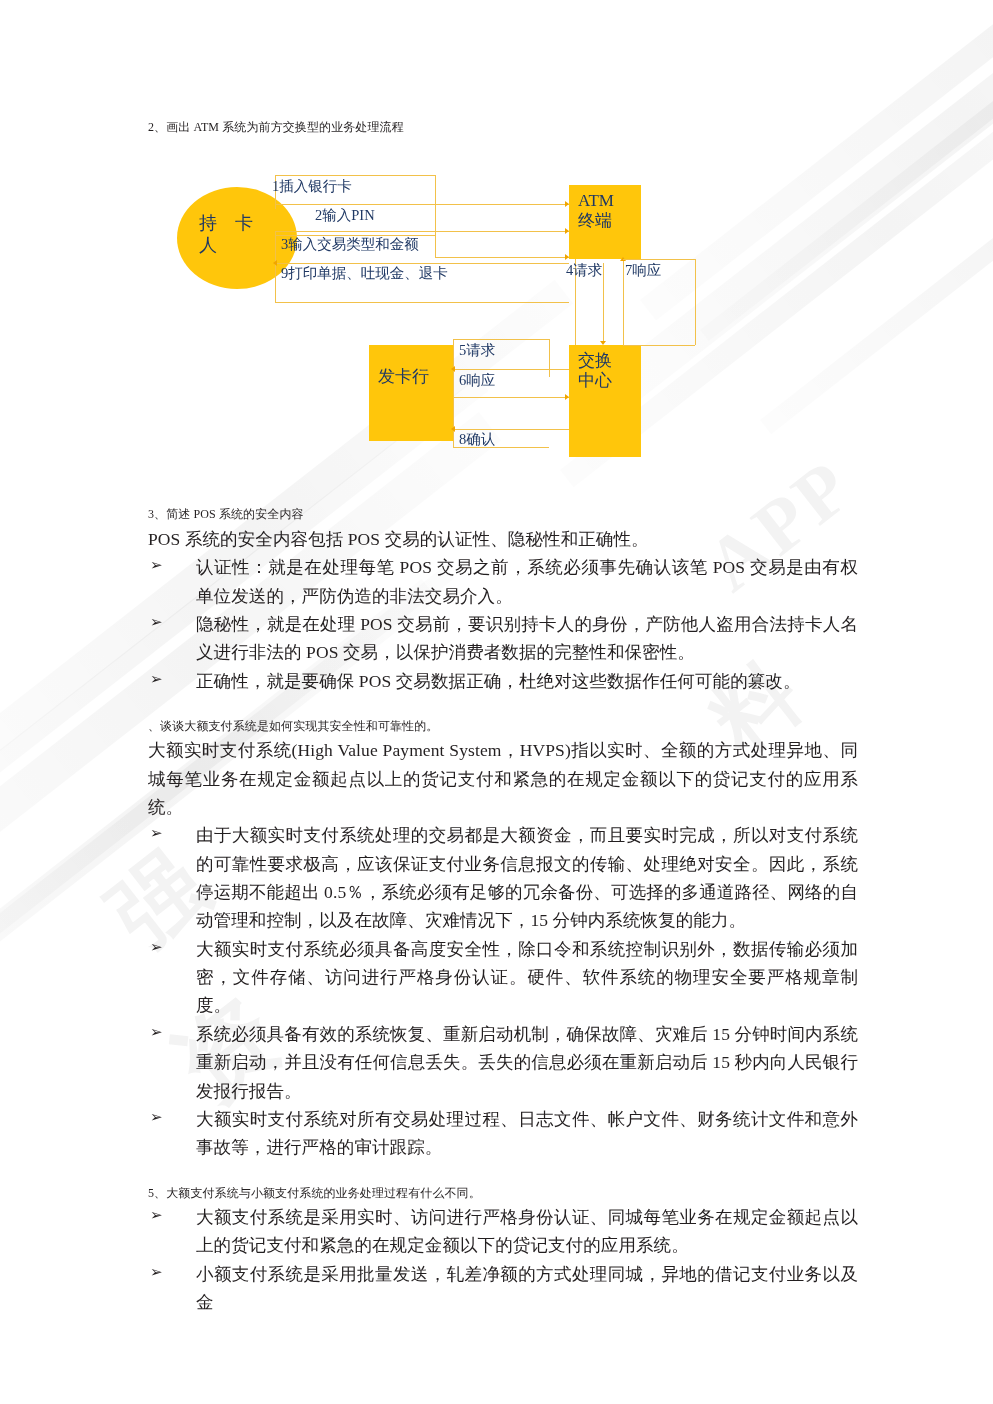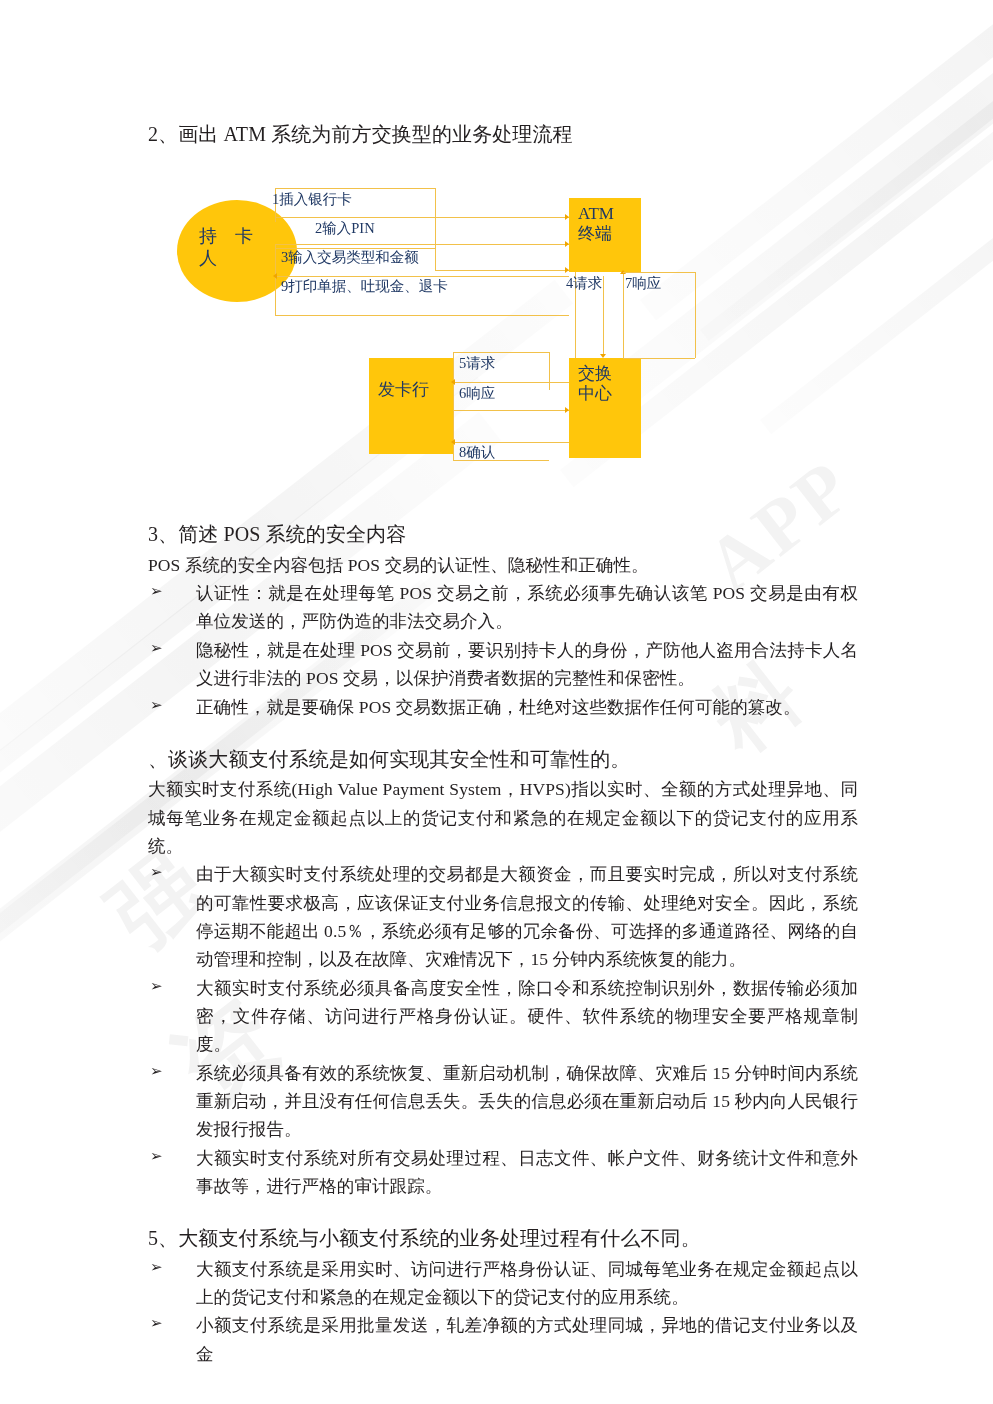--- a/index.html
+++ b/index.html
@@ -47,21 +47,21 @@
   }
 
   .para {
     font-size: 17.5px;
     line-height: 1.62;
     margin: 0;
     text-align: justify;
     letter-spacing: 0.1px;
   }
   .heading {
-    font-size: 20px;
+    font-size: 12px;
     line-height: 1.62;
     margin: 0;
     letter-spacing: 0.1px;
   }
   .spacer-lg { height: 34px; }
   .spacer-md { height: 22px; }
 
   
   ul.bullets { list-style: none; margin: 0; padding: 0; }
   ul.bullets > li {
@@ -182,21 +182,21 @@
 
     <div class="d-box" style="left:406px; top:14px; width:72px; height:74px;">
       <span>ATM</span><br>
       <span>终端</span>
     </div>
 
     <div class="d-box" style="left:206px; top:174px; width:84px; height:96px; padding-top:22px;">
       <span>发卡行</span>
     </div>
 
-    <div class="d-box" style="left:406px; top:174px; width:72px; height:100px;">
+    <div class="d-box" style="left:406px; top:174px; width:72px; height:112px;">
       <span>交换</span><br>
       <span>中心</span>
     </div>
 
     <div class="d-line v" style="left:112px; top:4px; height:34px;"></div>
     <div class="d-line v" style="left:112px; top:60px; height:32px;"></div>
     <div class="d-line v" style="left:112px; top:92px; height:40px;"></div>
 
     <div class="d-line h" style="left:112px; top:4px; width:160px;"></div>
     <div class="d-line v" style="left:272px; top:4px; height:56px;"></div>

